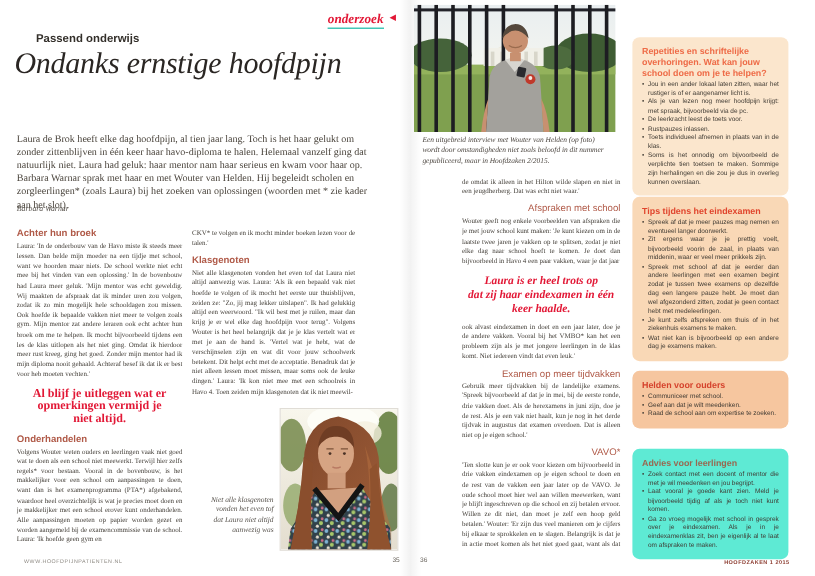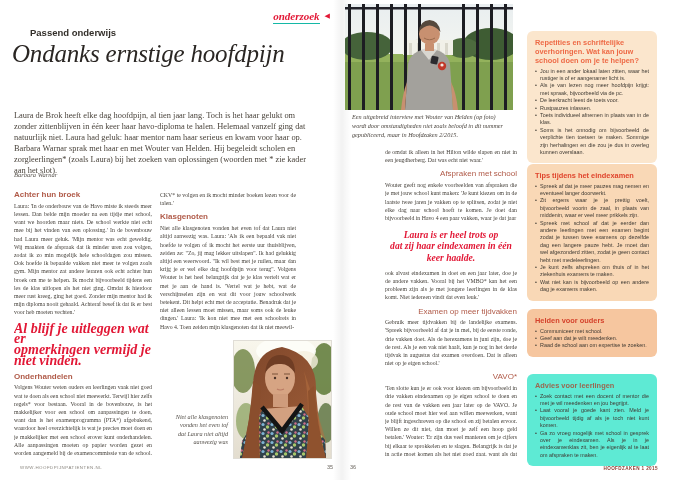--- a/index.html
+++ b/index.html
@@ -21,22 +21,22 @@
   .intro{position:absolute;left:14px;top:110px;width:298px;margin:0;font-size:8.4px;
          line-height:11px;color:#4a443c;}
   .byline{position:absolute;left:14px;top:171px;font-style:italic;font-size:6.5px;color:#55504a;}
   .col{position:absolute;top:191px;font-size:5.8px;line-height:8.2px;text-align:justify;}
   .col p{margin:0 0 0 0;}
   .col1{left:14px;width:138px;height:268px;overflow:hidden;}
   .col2{left:160px;width:136px;height:150px;overflow:hidden;}
   .col h3{margin:0 0 2.5px 0;font-family:"Liberation Sans",sans-serif;font-weight:bold;
           font-size:8px;color:#b05a48;text-align:left;}
   .col h3.later{margin-top:6px;}
-  .pullquote{margin:7px 0 6px 0;text-align:left;font-style:italic;font-weight:bold;
-             font-size:14px;line-height:10.8px;color:#e21836;}
+  .pullquote{margin:7px 0 6px 0;text-align:center;font-weight:bold;
+             font-size:10px;line-height:10.8px;color:#e21836;}
   .laura-photo{position:absolute;left:233px;top:340px;width:97px;height:117px;border:1px solid #e0ddd6;}
   .laura-caption{position:absolute;left:148px;top:413px;width:80px;text-align:right;
                  font-style:italic;font-size:6.2px;line-height:8.4px;color:#55504a;}
   .footer-url{position:absolute;left:20px;top:465px;font-family:"Liberation Sans",sans-serif;
               font-size:4.4px;letter-spacing:0.5px;color:#8a867f;}
   .pagenum{position:absolute;top:464px;font-family:"Liberation Sans",sans-serif;
            font-size:5.5px;color:#6b665f;}
   .pagenum-left{left:327px;}
   .pagenum-right{left:350px;}
   
@@ -77,21 +77,21 @@
   <h1 class="title1">Ondanks ernstige hoofdpijn</h1>
   <p class="intro">Laura de Brok heeft elke dag hoofdpijn, al tien jaar lang. Toch is het haar gelukt om zonder zittenblijven in één keer haar havo-diploma te halen. Helemaal vanzelf ging dat natuurlijk niet. Laura had geluk: haar mentor nam haar serieus en kwam voor haar op. Barbara Warnar sprak met haar en met Wouter van Helden. Hij begeleidt scholen en zorgleerlingen* (zoals Laura) bij het zoeken van oplossingen (woorden met * zie kader aan het slot).</p>
   <div class="byline">Barbara Warnar</div>
 
   <div class="col col1">
     <h3>Achter hun broek</h3>
     <p>Laura: 'In de onderbouw van de Havo miste ik steeds meer lessen. Dan belde mijn moeder na een tijdje met school, want we hoorden maar niets. De school werkte niet echt mee bij het vinden van een oplossing.' In de bovenbouw had Laura meer geluk. 'Mijn mentor was echt geweldig. Wij maakten de afspraak dat ik minder uren zou volgen, zodat ik zo min mogelijk hele schooldagen zou missen. Ook hoefde ik bepaalde vakken niet meer te volgen zoals gym. Mijn mentor zat andere leraren ook echt achter hun broek om me te helpen. Ik mocht bijvoorbeeld tijdens een les de klas uitlopen als het niet ging. Omdat ik hierdoor meer rust kreeg, ging het goed. Zonder mijn mentor had ik mijn diploma nooit gehaald. Achteraf besef ik dat ik er best voor heb moeten vechten.'</p>
     <div class="pullquote">
       <div>Al blijf je uitleggen wat er</div>
       <div>opmerkingen vermijd je</div>
-      <div>niet vinden.</div>
+      <div>niet altijd.</div>
     </div>
     <h3 class="later">Onderhandelen</h3>
     <p>Volgens Wouter weten ouders en leerlingen vaak niet goed wat te doen als een school niet meewerkt. Terwijl hier zelfs regels* voor bestaan. Vooral in de bovenbouw, is het makkelijker voor een school om aanpassingen te doen, want dan is het examenprogramma (PTA*) afgebakend, waardoor heel overzichtelijk is wat je precies moet doen en je makkelijker met een school erover kunt onderhandelen. Alle aanpassingen moeten op papier worden gezet en worden aangemeld bij de examencommissie van de school. Laura: 'Ik hoefde geen gym en</p>
   </div>
 
   <div class="col col2">
     <p>CKV* te volgen en ik mocht minder boeken lezen voor de talen.'</p>
     <h3 class="later">Klasgenoten</h3>
     <p>Niet alle klasgenoten vonden het even tof dat Laura niet altijd aanwezig was. Laura: 'Als ik een bepaald vak niet hoefde te volgen of ik mocht het eerste uur thuisblijven, zeiden ze: "Zo, jij mag lekker uitslapen". Ik had gelukkig altijd een weerwoord. "Ik wil best met je ruilen, maar dan krijg je er wel elke dag hoofdpijn voor terug". Volgens Wouter is het heel belangrijk dat je je klas vertelt wat er met je aan de hand is. 'Vertel wat je hebt, wat de verschijnselen zijn en wat dit voor jouw schoolwerk betekent. Dit helpt echt met de acceptatie. Benadruk dat je niet alleen lessen moet missen, maar soms ook de leuke dingen.' Laura: 'Ik kon niet mee met een schoolreis in Havo 4. Toen zeiden mijn klasgenoten dat ik niet meewil-</p>
   </div>

